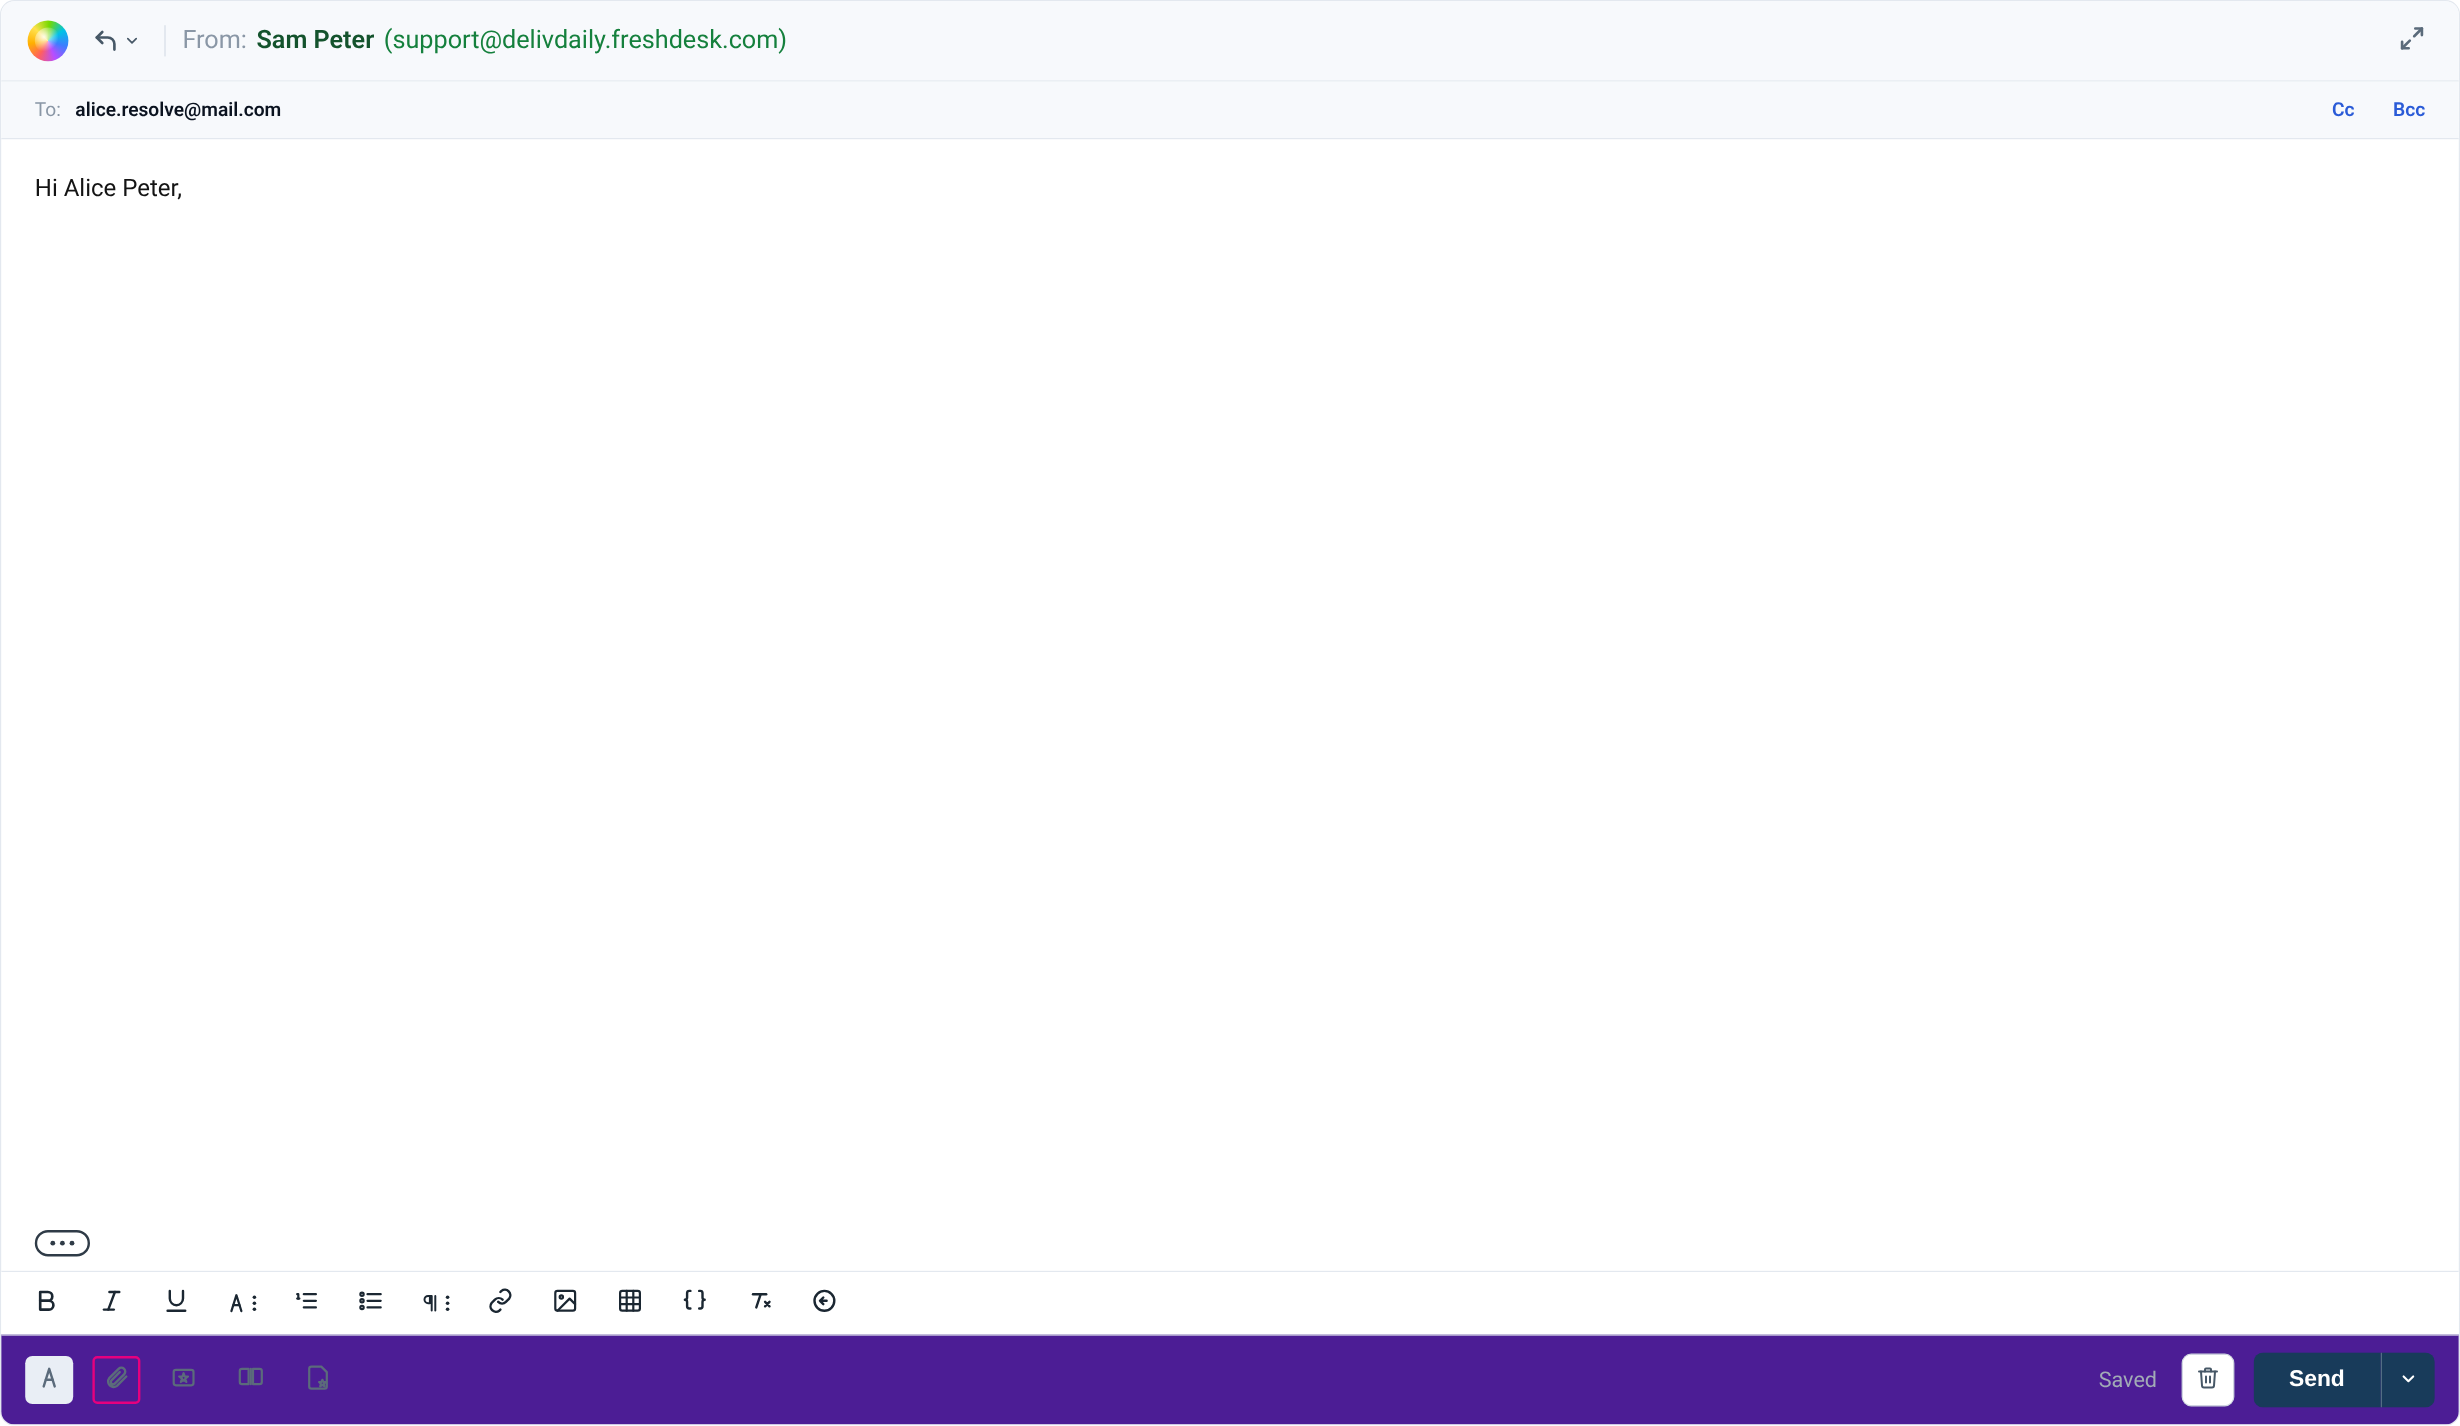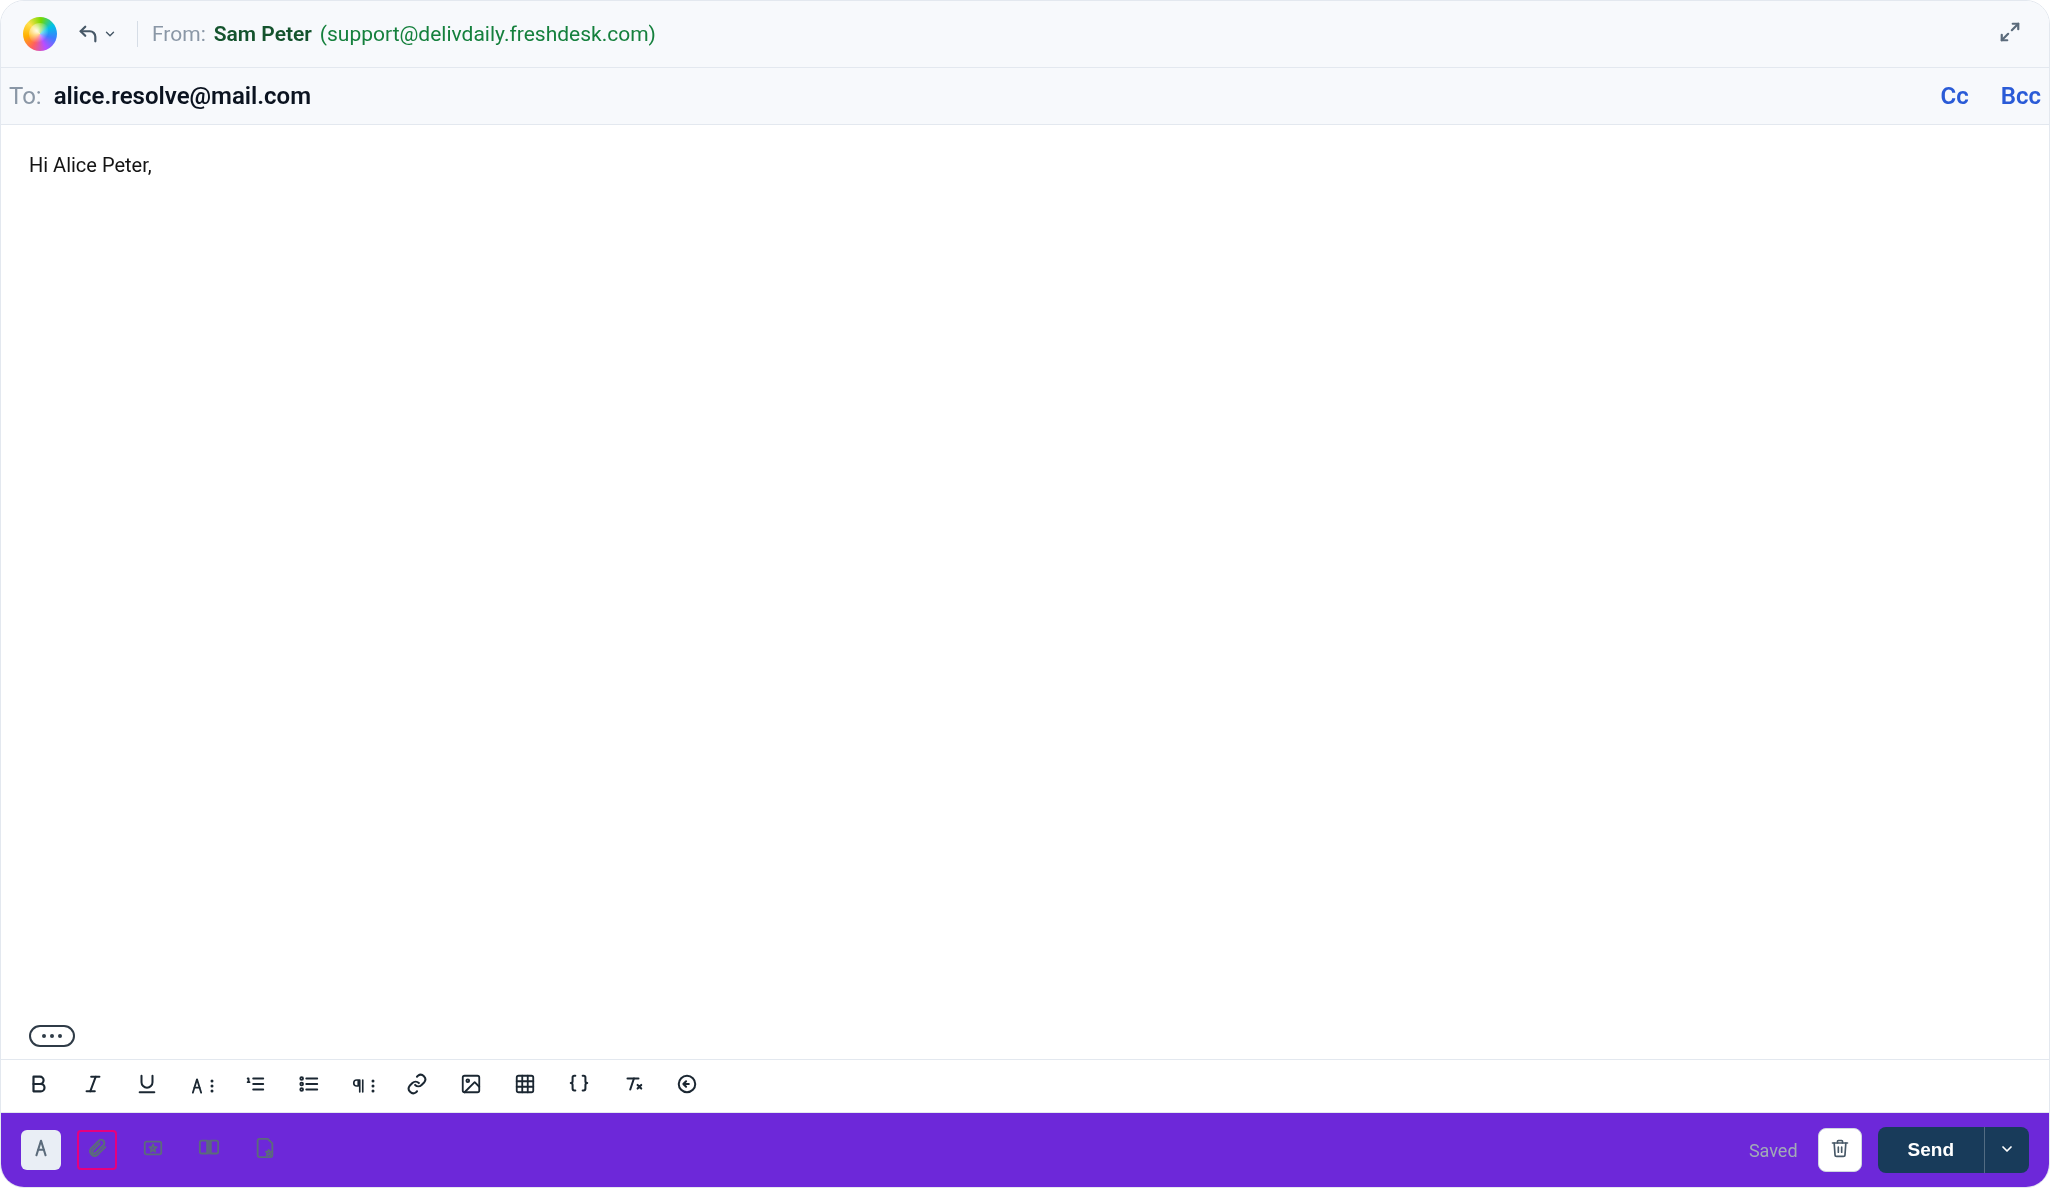--- a/index.html
+++ b/index.html
@@ -6,21 +6,21 @@
   html, body { width: 100%; height: 100%; }
   body {
     font-family: -apple-system, BlinkMacSystemFont, "Segoe UI", Roboto, "Helvetica Neue", Arial, sans-serif;
     background: #fff;
     color: #12344d;
   }
   .app {
     width: 100%;
     height: 100vh;
     border: 1px solid #e3e8ef;
-    border-radius: 24px;
+    border-radius: 12px;
     display: flex;
     flex-direction: column;
     overflow: hidden;
   }
 
   
   .header {
     display: flex;
     align-items: center;
     padding: 14px 22px;
@@ -67,24 +67,24 @@
     border-radius: 6px;
     cursor: pointer;
     display: inline-flex;
     align-items: center;
     justify-content: center;
   }
 
   
   .to-row {
     display: flex; align-items: center;
-    padding: 14px 8px;
+    padding: 14px 28px;
     background: #f7f9fc;
     border-bottom: 1px solid #e3e8ef;
-    font-size: 24px;
+    font-size: 16px;
     gap: 12px;
   }
   .to-label { color: #8a97a6; }
   .to-value { color: #0b1320; font-weight: 600; }
   .cc-bcc { display: flex; gap: 32px; }
   .cc-bcc span { color: #2a5bd7; font-weight: 600; cursor: pointer; }
 
   
   .body-area {
     flex: 1;
@@ -129,21 +129,21 @@
     align-items: center;
     justify-content: center;
     width: 28px; height: 28px;
   }
 
   
   .action-bar {
     display: flex;
     align-items: center;
     padding: 14px 20px;
-    background: #6d28d9;
+    background: #4c1d95;
     border-top: 1px solid #e3e8ef;
     gap: 16px;
   }
   .action-bar .ab {
     width: 40px; height: 40px;
     display: inline-flex; align-items: center; justify-content: center;
     color: #5b6b7b;
     cursor: pointer;
     border-radius: 6px;
   }

